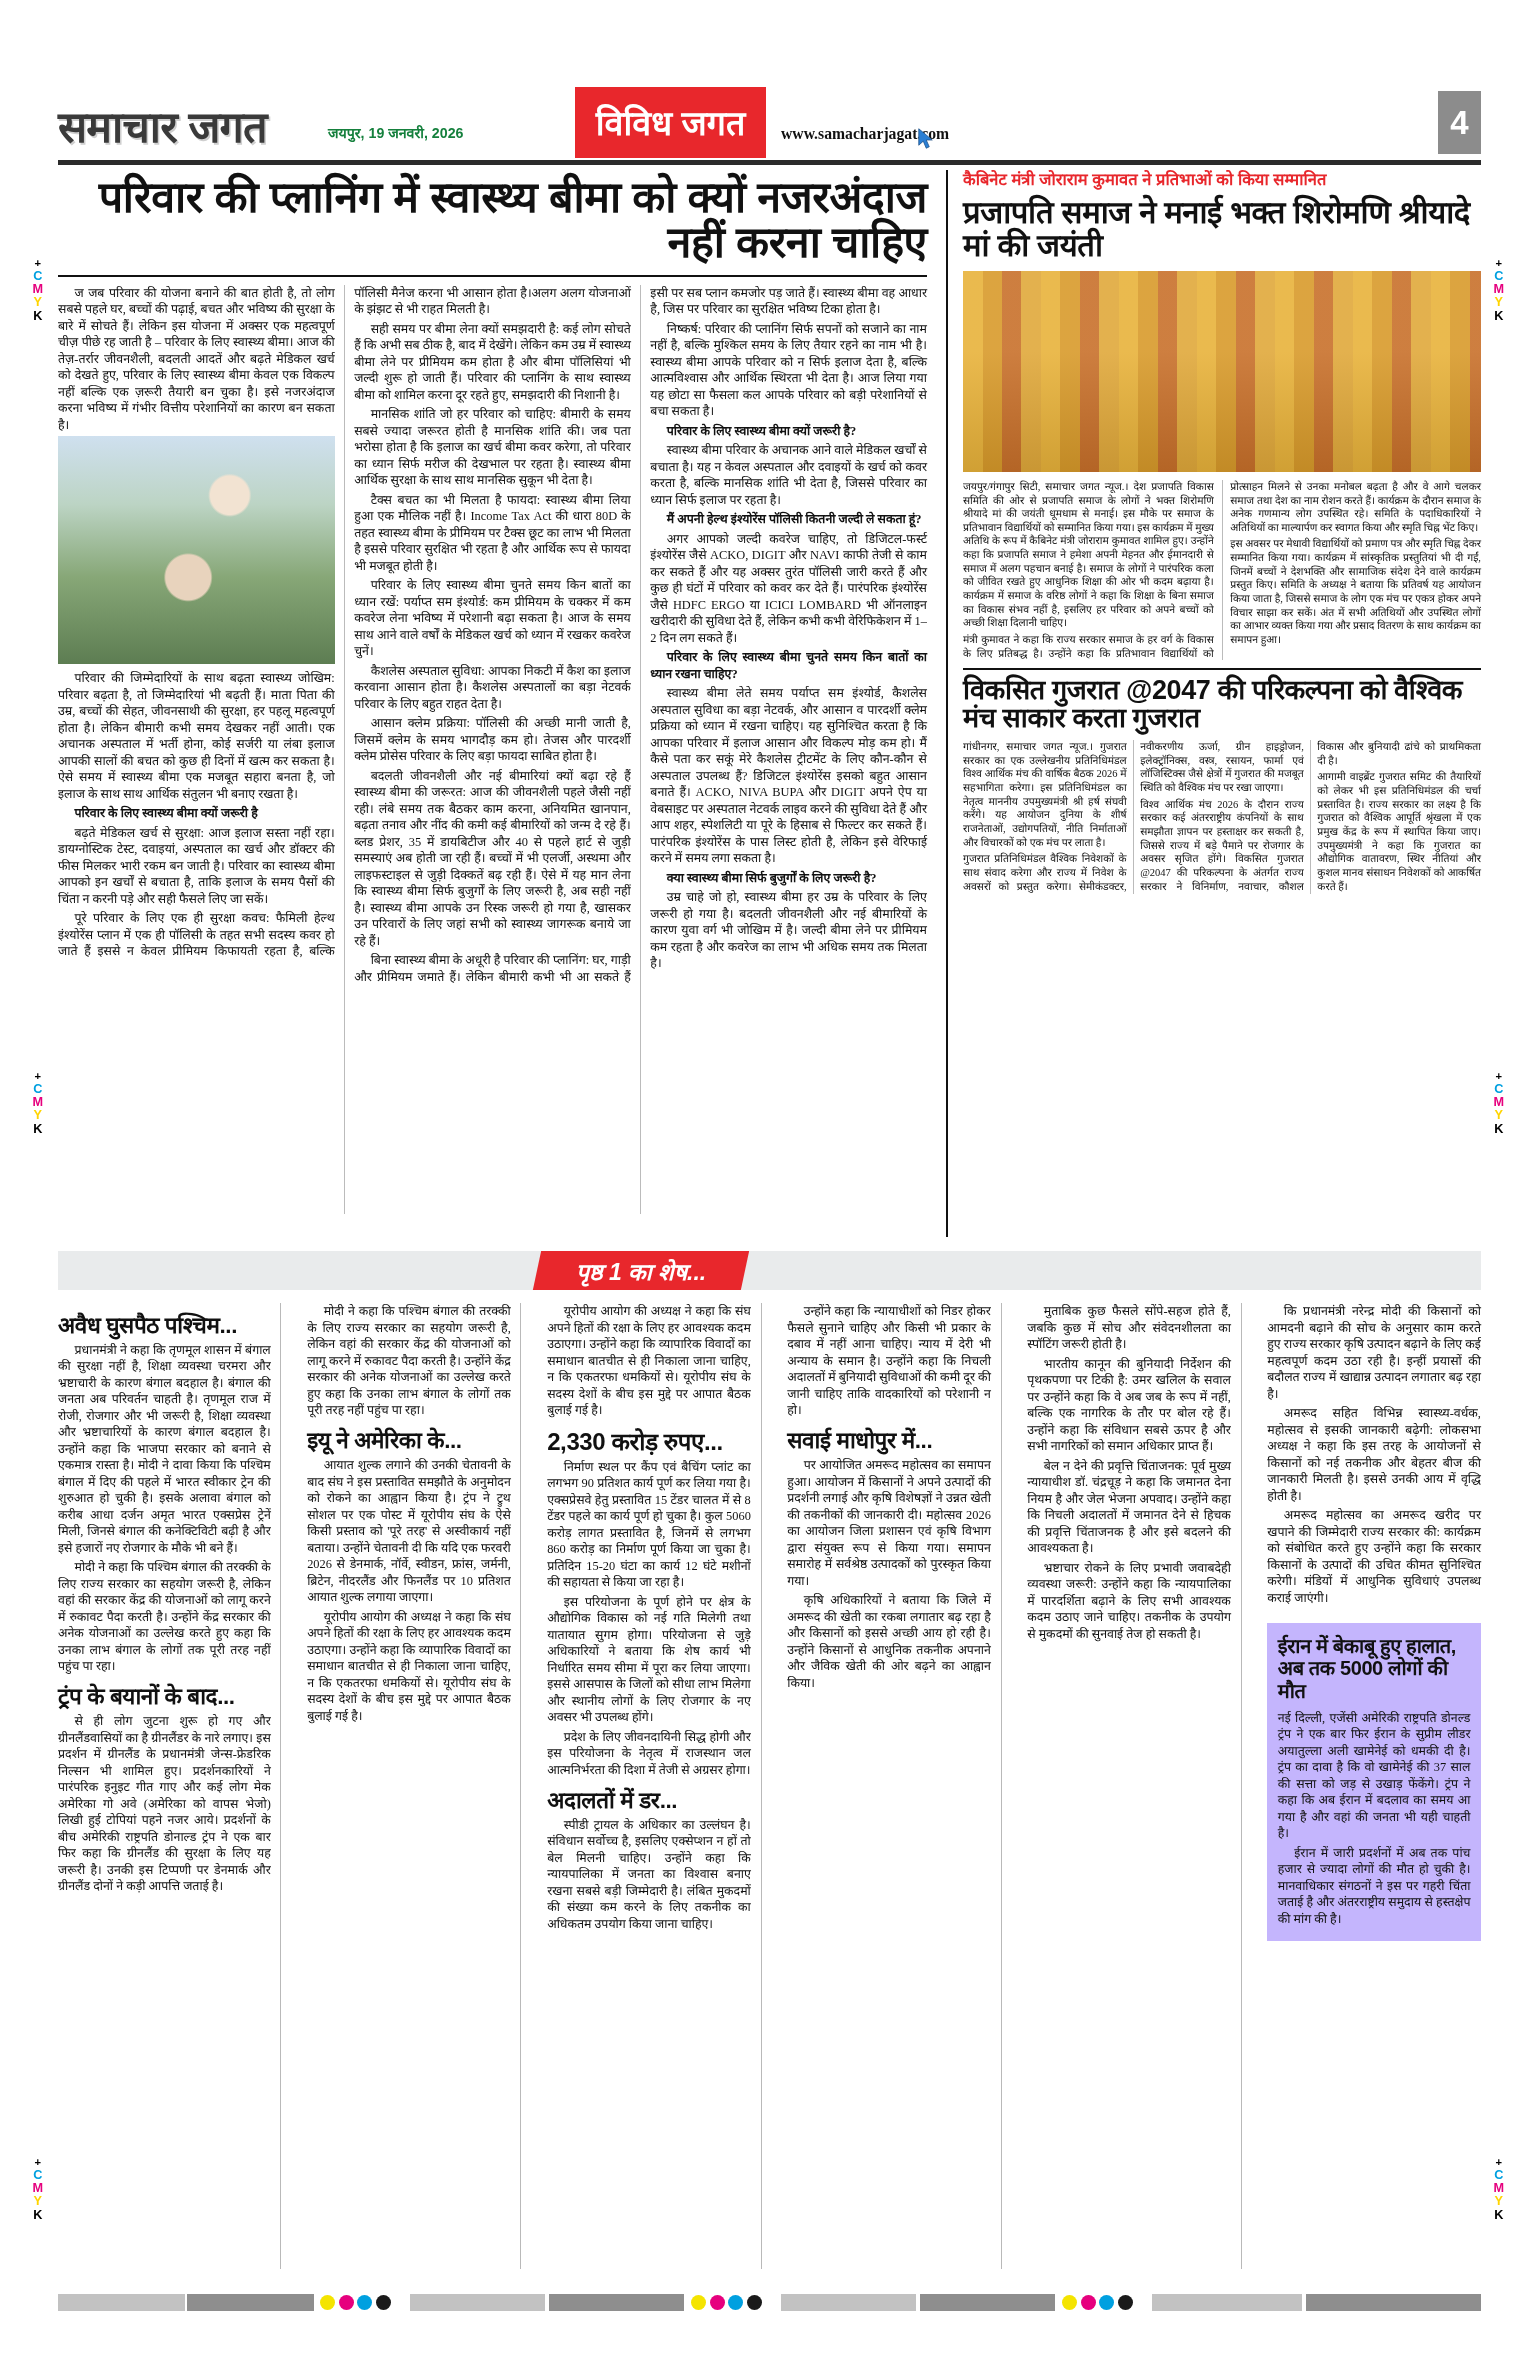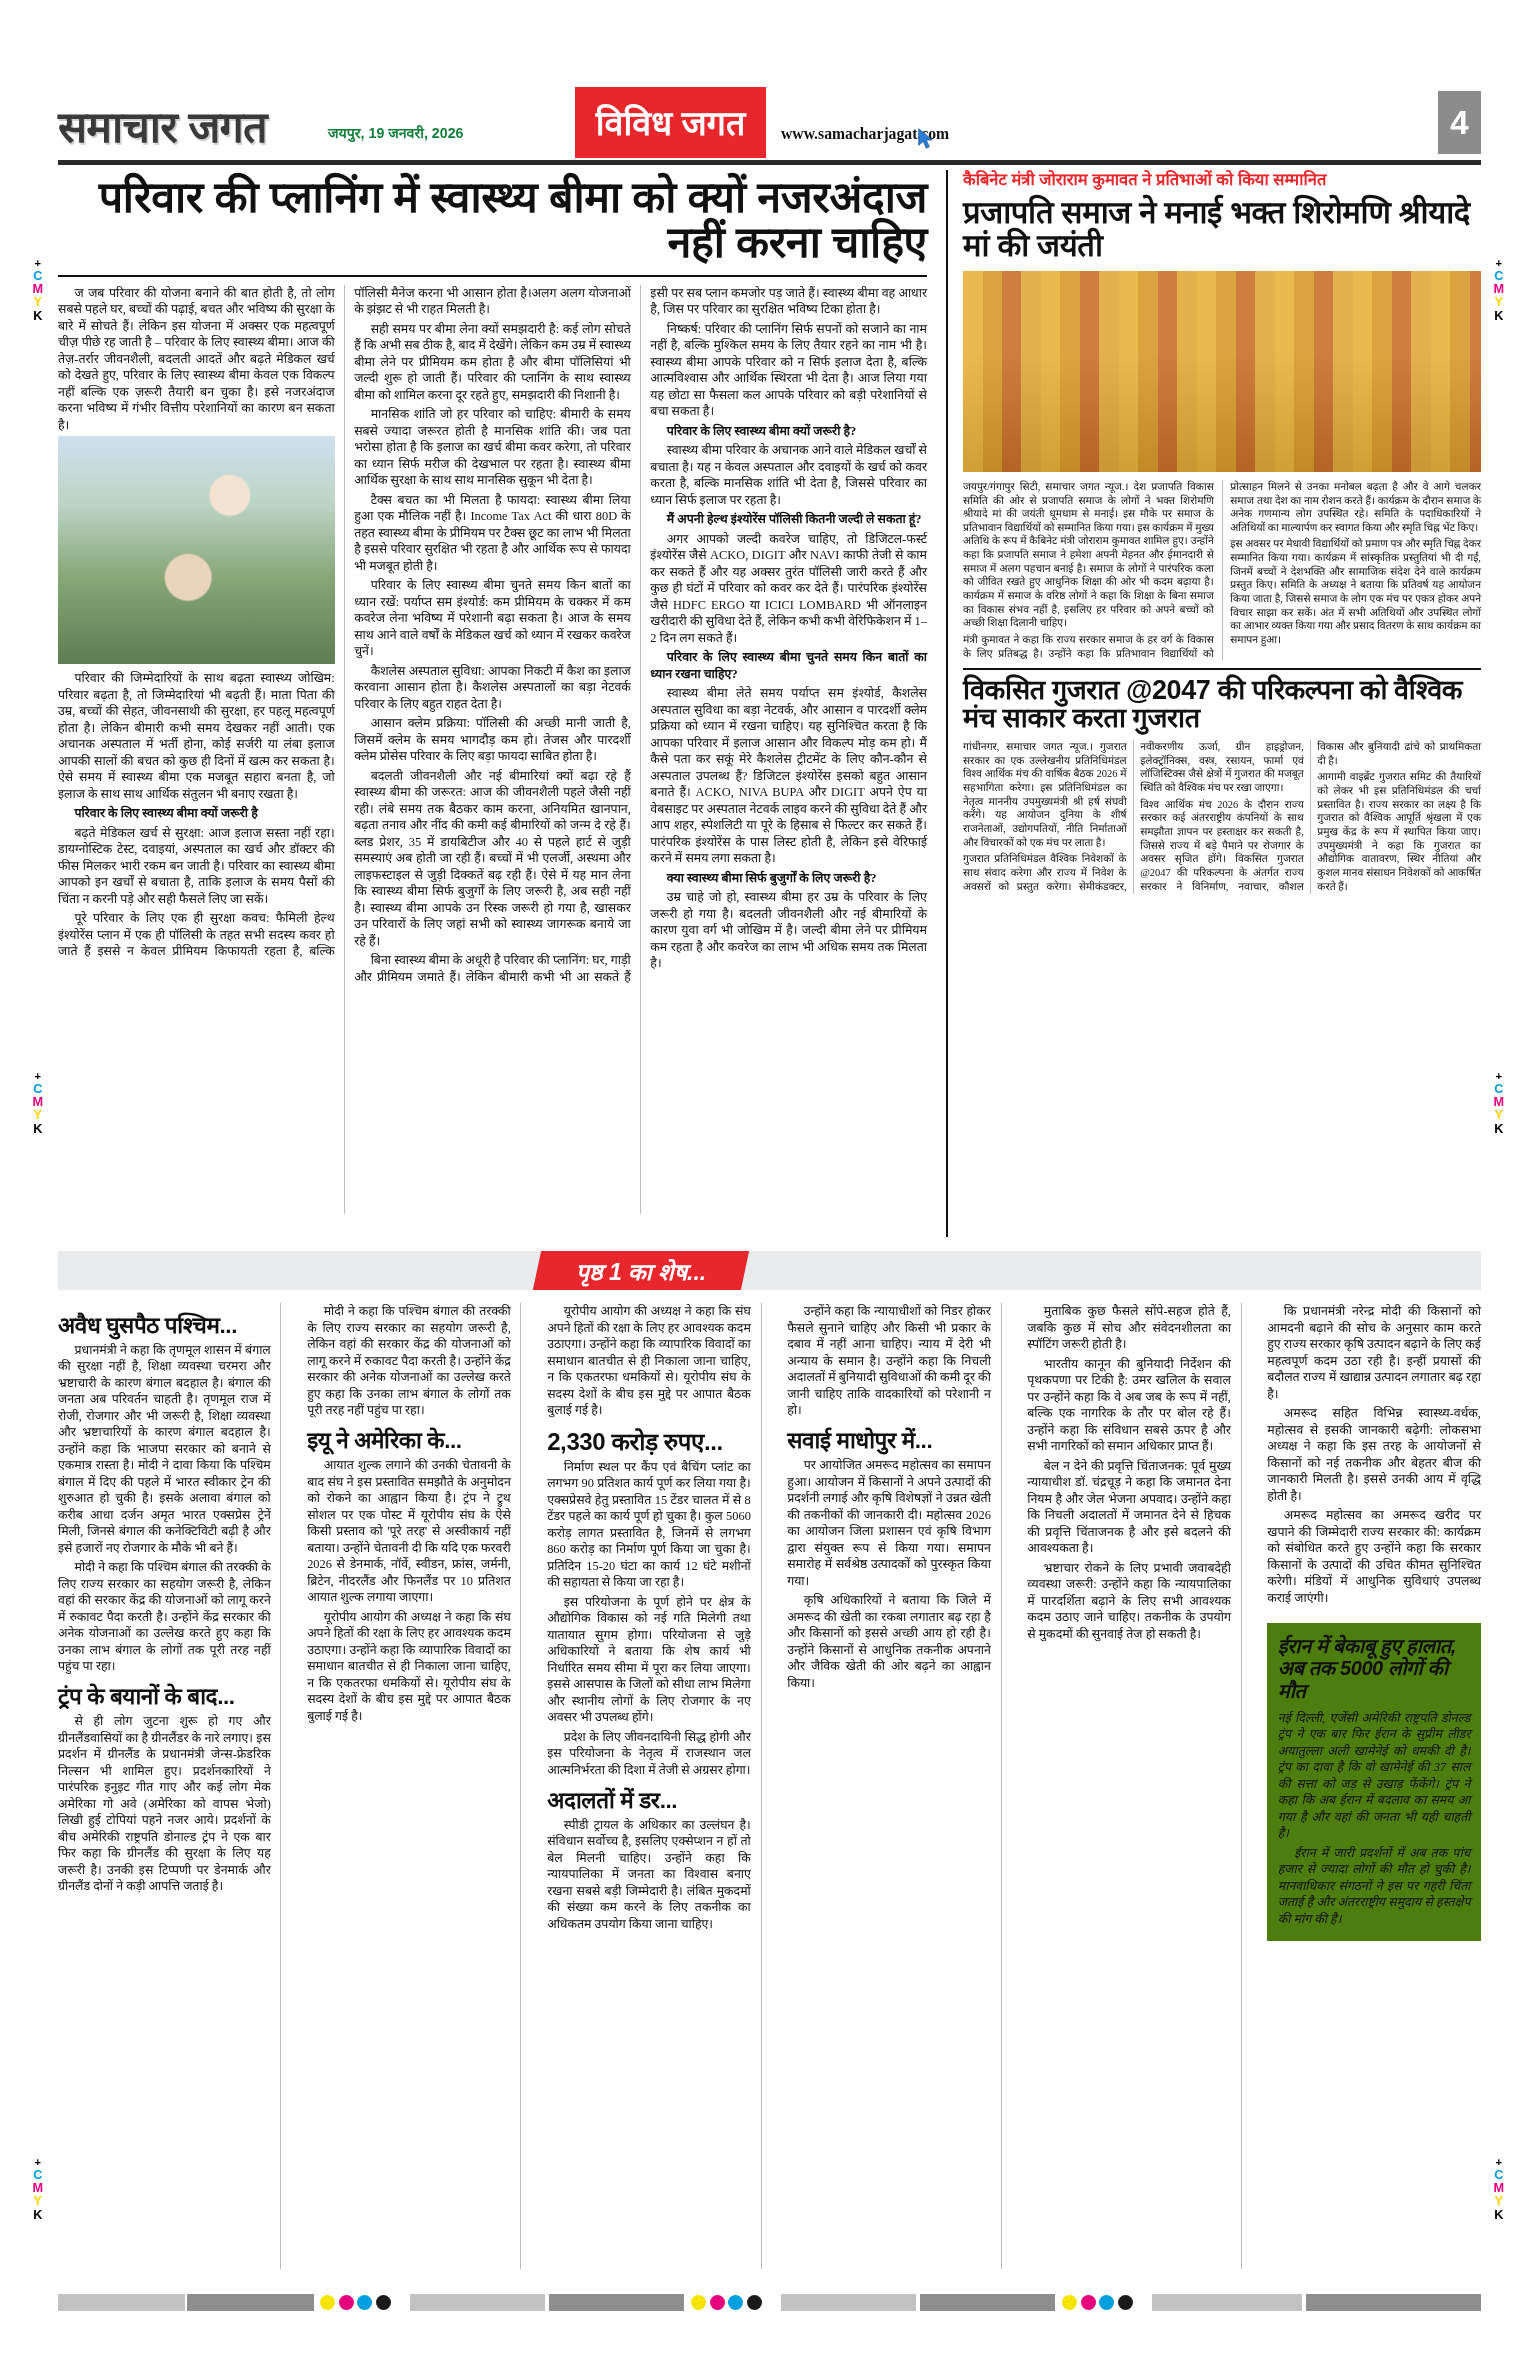--- a/index.html
+++ b/index.html
@@ -106,21 +106,21 @@
 
   
   .botzone { position:absolute; left:0; top:1221px; width:1423px; height:981px; }
   .botgrid { display:flex; gap:16px; height:966px; }
   .botcol { width:237px; padding:0 9.7px; border-right:0.7px solid #b9b9b9; }
   .botcol:first-child { padding-left:0; }
   .botcol:last-child { border-right:none; padding-right:0; }
   .jumphead { font-size:22.5px; margin:10.5px 0 4.5px 0; }
   .jumphead.big { font-size:24px; }
 
-  .boxitem { background:#4d7c0f; padding:12px 10.5px 10.5px 10.5px; margin-top:17px;font-style:italic; }
+  .boxitem { background:#c4b5fd; padding:12px 10.5px 10.5px 10.5px; margin-top:17px; }
   .boxitem .bh { font-size:20px; line-height:1.12; margin-bottom:7.5px; }
 
   
   .colorstrip { position:absolute; left:58px; top:2294px; width:1423px; height:16.5px; }
   .cs-seg { position:absolute; top:0; height:16.5px; }
   .cs-dots { position:absolute; top:0; height:16.5px; display:flex; gap:3.7px; align-items:center; }
   .cs-dot { width:15px; height:15px; border-radius:50%; }
 
   
   .ph-family {

